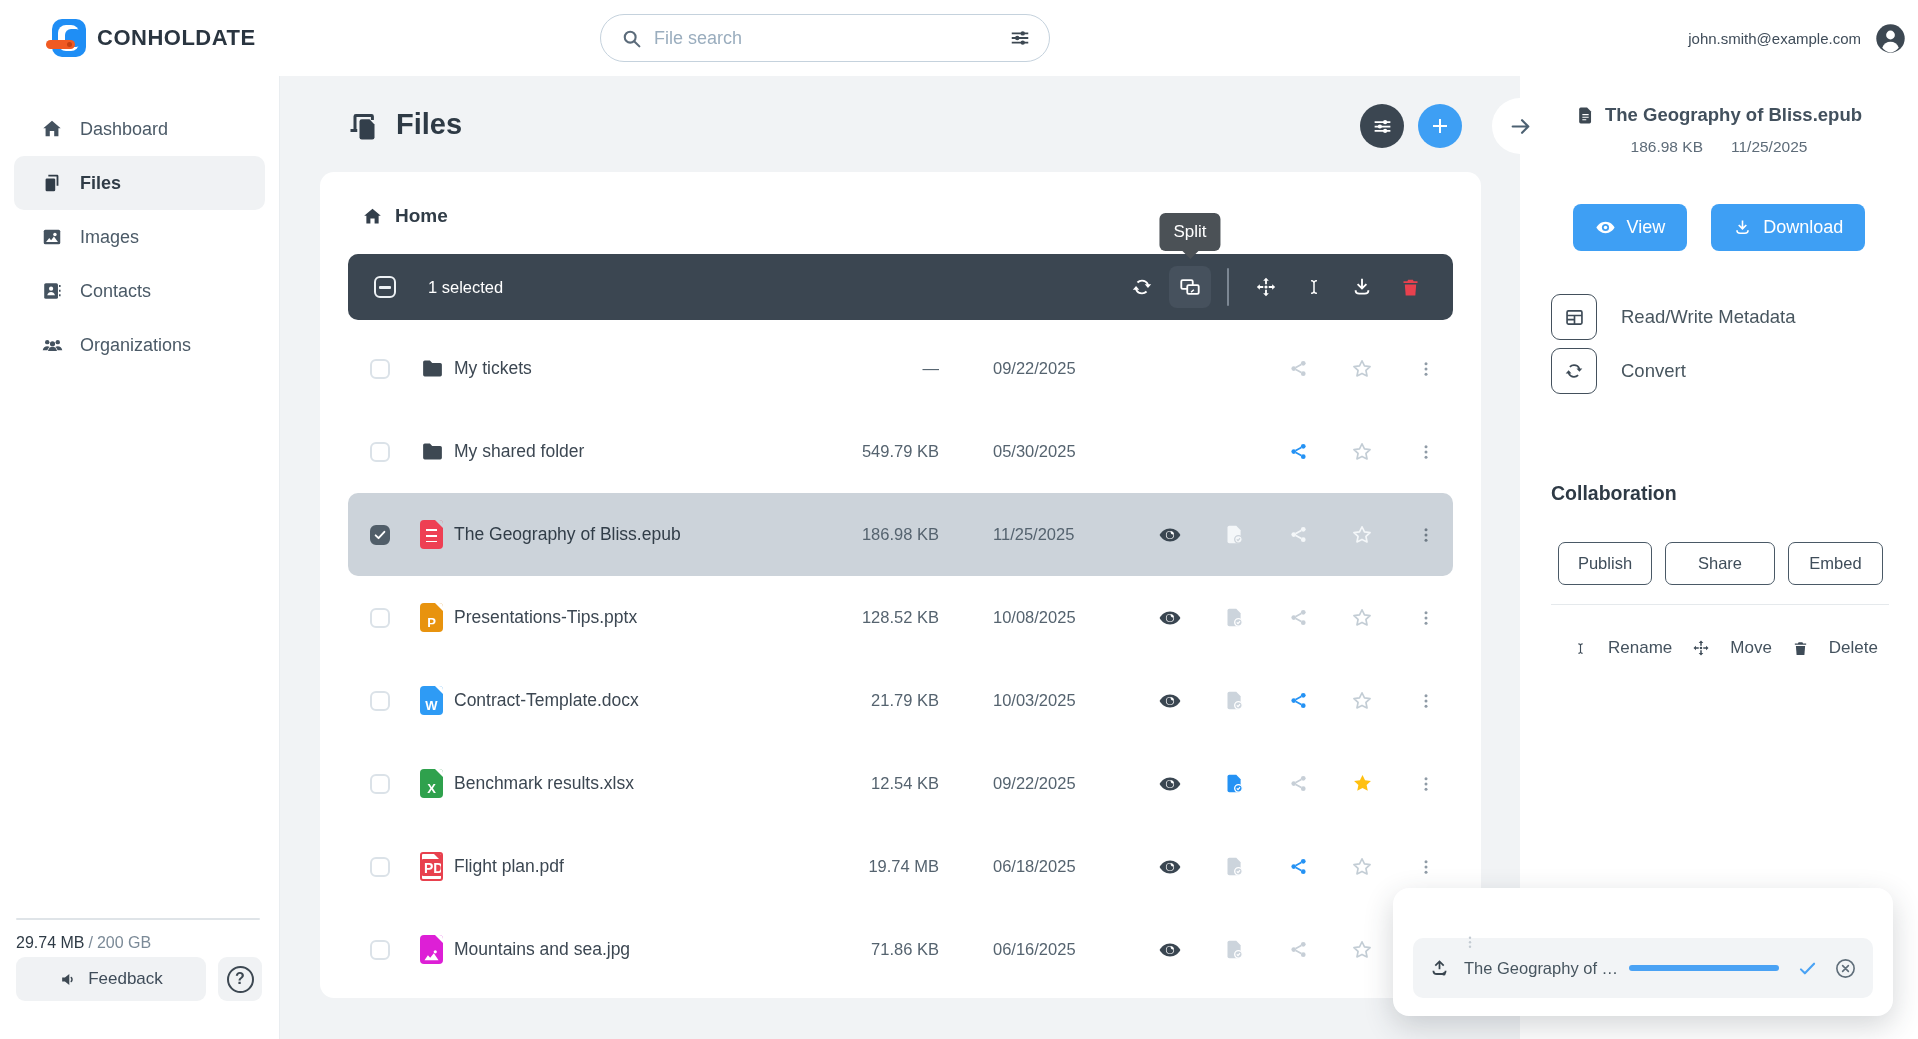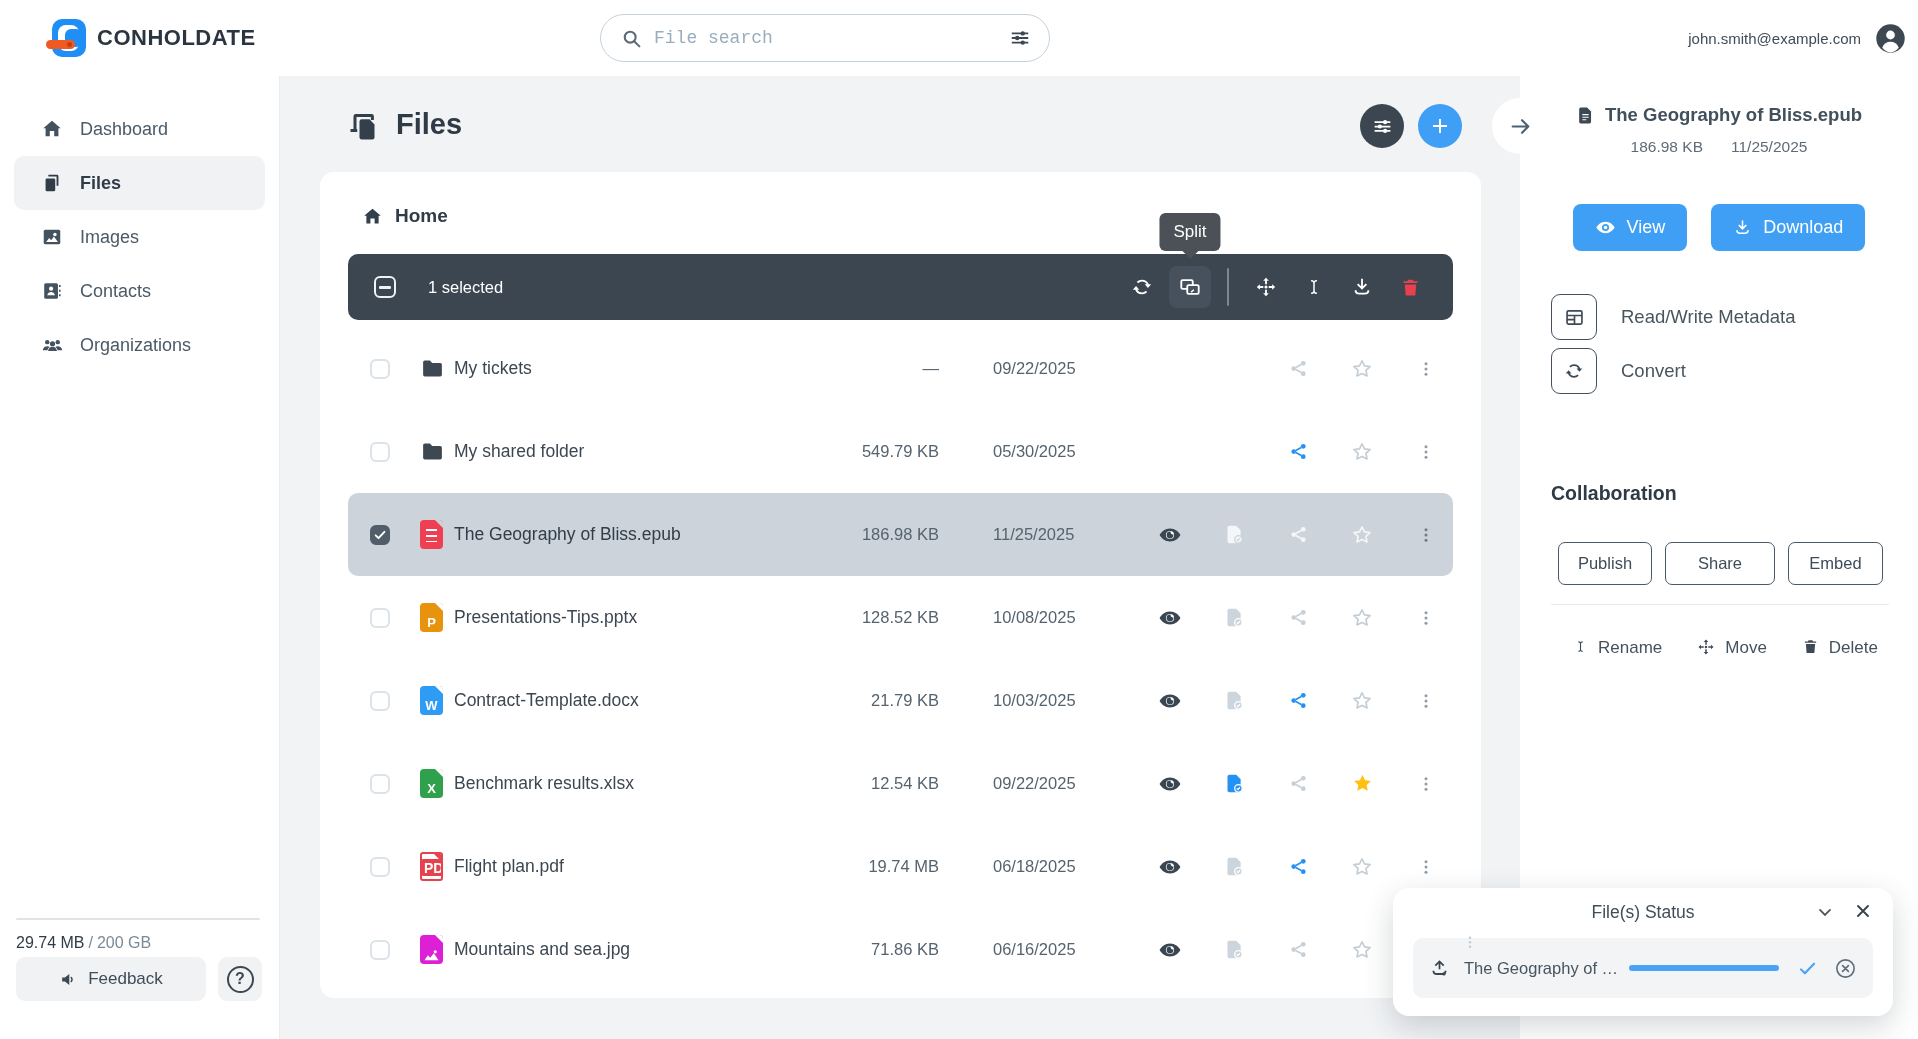--- a/index.html
+++ b/index.html
@@ -13,21 +13,21 @@
   .logo{position:absolute;left:48px;top:18px;display:flex;align-items:center}
   .logo-mark{position:relative;width:40px;height:40px}
   .logo-sq{position:absolute;left:4px;top:1px;width:34px;height:38px;background:#1f8ef5;border-radius:10px}
   .logo-c{position:absolute;left:10px;top:7px;width:21px;height:26px;background:#fff;border-radius:8px}
   .logo-c2{position:absolute;left:17px;top:11px;width:17px;height:18px;background:#1f8ef5;border-radius:6px}
   .logo-pen{position:absolute;left:-2px;top:22px;width:29px;height:9px;background:#f05a22;border-radius:5px}
   .logo-pen::after{content:"";position:absolute;right:3px;top:2px;width:5px;height:5px;border-radius:50%;background:#c33f10}
   .brand{margin-left:9px;font-size:22px;font-weight:700;letter-spacing:.5px;color:#2a3540}
   .search{position:absolute;left:600px;top:14px;width:450px;height:48px;border:1px solid #c5d2dd;border-radius:24px;display:flex;align-items:center;padding:0 18px 0 20px;background:#fff}
   .search .mag{color:#5b6b7a;margin-right:12px}
-  .search input{flex:1;border:none;outline:none;font-family:Liberation Mono, monospace;font-size:18px;color:#33424f;background:transparent}
+  .search input{flex:1;border:none;outline:none;font-family:Liberation Sans, sans-serif;font-size:18px;color:#33424f;background:transparent}
   .search input::placeholder{color:#9aadbe}
   .search .sliders{color:#3d4852}
   .userbox{position:absolute;right:12px;top:0;height:76px;display:flex;align-items:center}
   .email{font-size:15px;color:#3f4c59;margin-right:14px}
   .avatar{color:#3d4852}
 
   
   .sidebar{position:absolute;left:0;top:76px;width:280px;height:963px;background:#fff;border-right:1px solid #e9edf0;z-index:20}
   .nav{padding-top:26px}
   .nav-item{height:54px;margin:0 14px;padding-left:26px;display:flex;align-items:center;border-radius:10px;cursor:pointer}
@@ -121,21 +121,21 @@
   .dtools{position:absolute;left:31px;top:218px;right:20px}
   .dtool{display:flex;align-items:center;height:46px;margin-bottom:8px;cursor:pointer}
   .dtool .tbox{width:46px;height:46px;border:1px solid #43505c;border-radius:9px;display:flex;align-items:center;justify-content:center;color:#3d4a56;flex:none}
   .dtool .tlabel{margin-left:24px;font-size:18.5px;color:#48565f}
   .collab-h{position:absolute;left:31px;top:406px;font-size:19.5px;font-weight:700;color:#2e3a45}
   .collab-btns{position:absolute;left:38px;right:28px;top:466px;display:flex;gap:13px}
   .btn-outline{height:43px;border:1px solid #4a5966;border-radius:7px;display:flex;align-items:center;justify-content:center;font-size:16.5px;color:#3f4d5a;cursor:pointer;background:#fff}
   .bo-publish{width:94px}.bo-share{width:110px}.bo-embed{width:95px}
   .rdivider{position:absolute;left:31px;right:29px;top:528px;height:1px;background:#e5e9ec}
   .dfoot{position:absolute;left:53px;right:40px;top:552px;height:40px;display:flex;align-items:center;justify-content:space-between}
-  .dfoot .fact{display:flex;gap:10px;cursor:pointer}
+  .dfoot .fact{display:flex;align-items:center;gap:20px;cursor:pointer}
   .dfoot .falabel{font-size:17px;color:#45535f}
   .dfoot .faicon{color:#3e4b57}
 
   
   .status{position:absolute;right:25px;bottom:23px;width:500px;height:128px;background:#fff;border-radius:16px;box-shadow:0 10px 30px rgba(40,50,60,.20);z-index:40}
   .st-head{position:relative;height:46px}
   .st-title{position:absolute;left:0;top:14px;width:100%;text-align:center;font-size:17.5px;color:#404e5a}
   .st-chevron{position:absolute;right:58px;top:14px;color:#4a5864;cursor:pointer}
   .st-close{position:absolute;right:20px;top:13px;color:#343f49;cursor:pointer}
   .st-item{position:absolute;left:20px;right:20px;top:50px;height:60px;background:#f2f4f6;border-radius:10px;display:flex;align-items:center;padding:0 16px}
@@ -826,33 +826,20 @@
               <path d="M9.3 3h5.4l.9 1.8H20v2H4v-2h4.4z"></path>
               <path d="M5.5 8.5h13L17.5 21h-11z"></path>
             </svg>
           </span>
         <span class="falabel">Delete</span>
       </div>
     </div>
   </div>
 
   <div class="status">
-    <div class="st-head">
-      <div class="st-title">File(s) Status</div>
-      <span class="st-chevron">
-          <svg width="20" height="20" viewBox="0 0 24 24" fill="none" stroke="currentColor" stroke-width="2.2" stroke-linecap="round">
-            <path d="M6 9.5l6 6 6-6"></path>
-          </svg>
-        </span>
-      <span class="st-close">
-          <svg width="20" height="20" viewBox="0 0 24 24" fill="none" stroke="currentColor" stroke-width="2.2" stroke-linecap="round">
-            <path d="M6 6l12 12M18 6L6 18"></path>
-          </svg>
-        </span>
-    </div>
     <div class="st-item">
       <span class="st-drag">
           <svg width="10" height="18" viewBox="0 0 10 24" fill="currentColor">
             <circle cx="5" cy="5" r="1.6"></circle>
             <circle cx="5" cy="11" r="1.6"></circle>
             <circle cx="5" cy="17" r="1.6"></circle>
           </svg>
         </span>
       <span class="st-upload">
           <svg width="21" height="21" viewBox="0 0 24 24" fill="currentColor">

